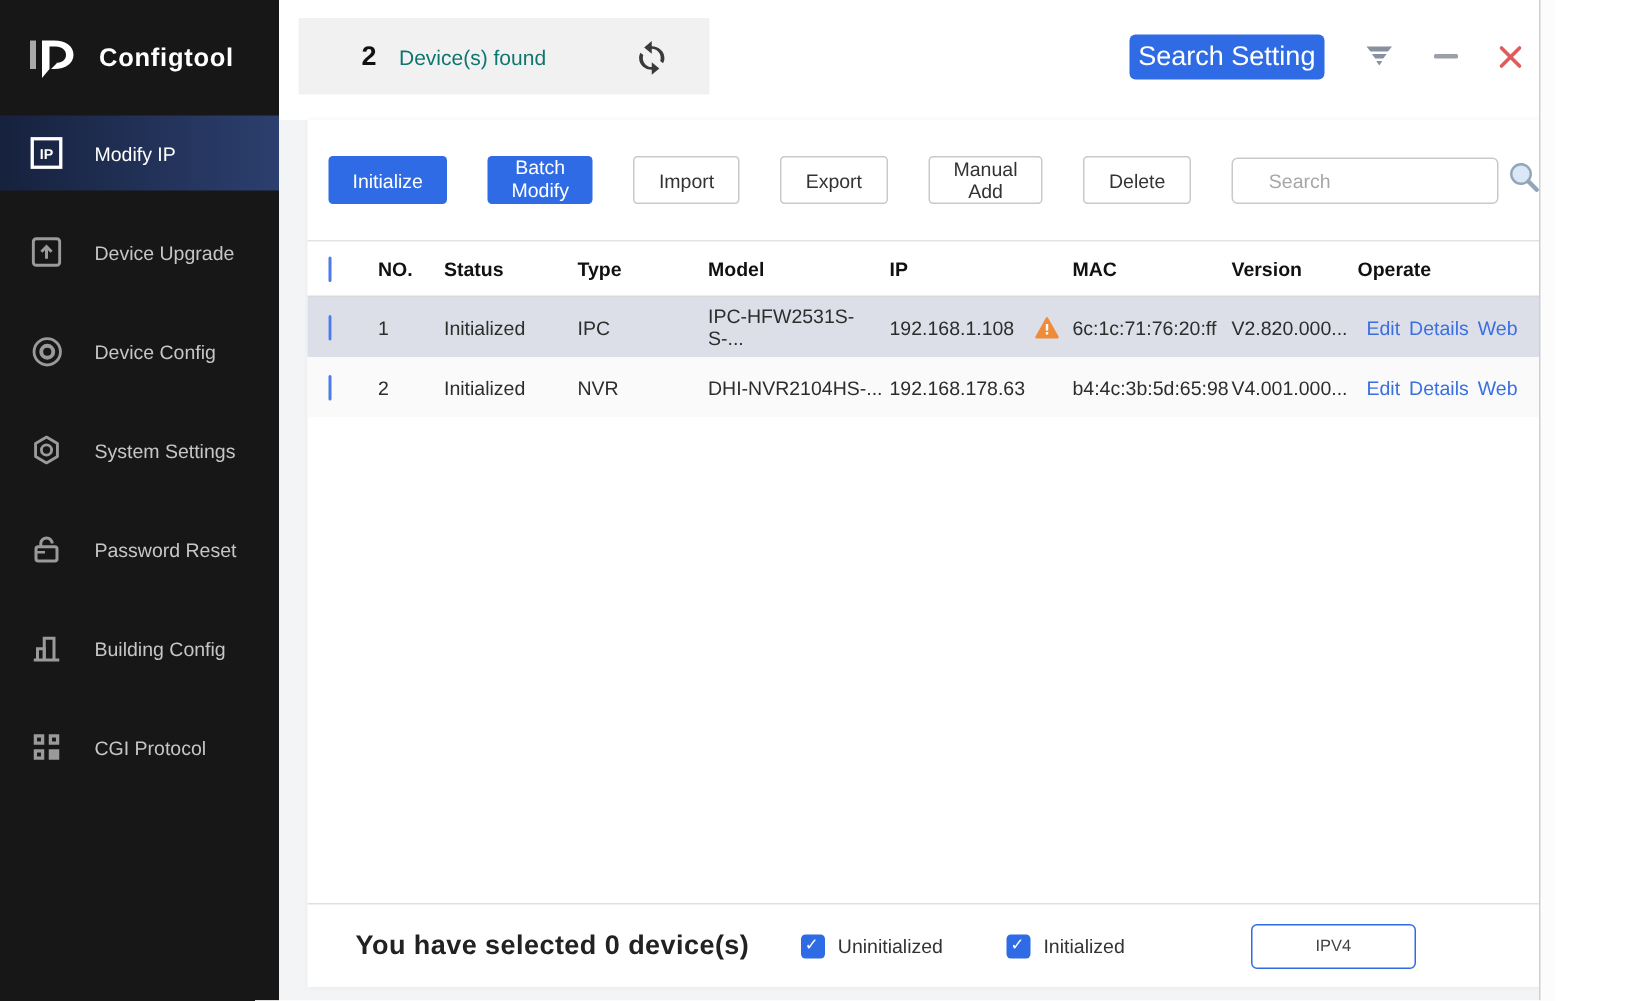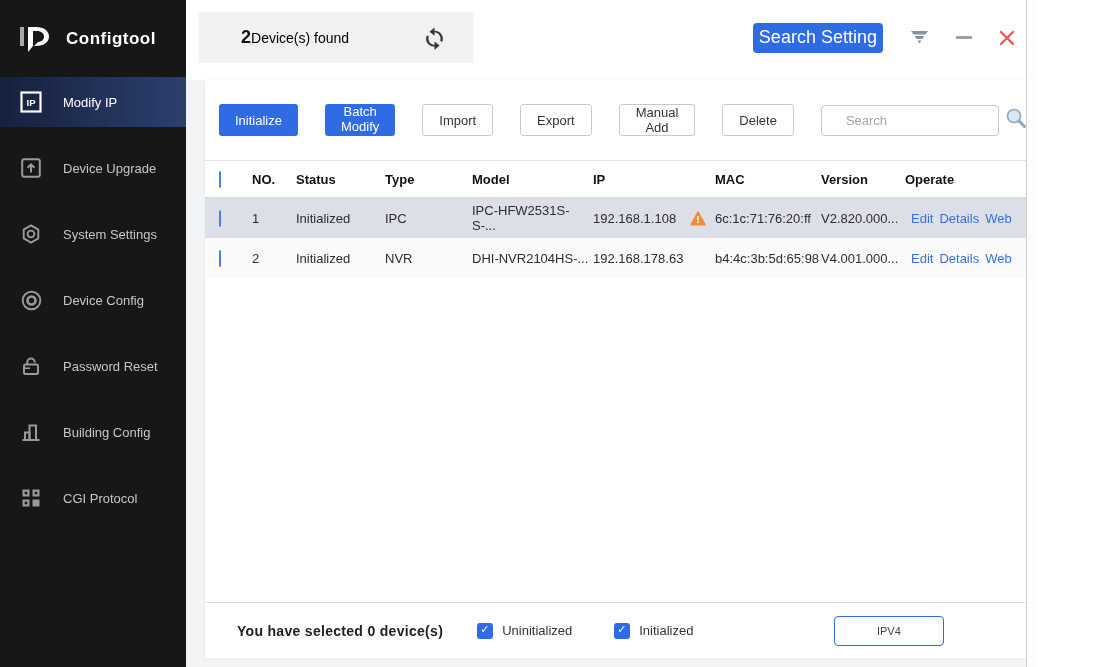--- a/index.html
+++ b/index.html
@@ -12,21 +12,21 @@
   .logo-text { color:#fff; font-size:17px; font-weight:bold; letter-spacing:.5px; }
   .nav-item { height:50px; margin-bottom:16px; display:flex; align-items:center; padding-left:20px; gap:21px; color:#c6c6c6; font-size:13px; cursor:pointer; }
   .nav-item.active { background:linear-gradient(90deg,#16213d 0%,#2c3f6e 100%); color:#fff; }
   .nav-icon { width:22px; height:22px; display:flex; align-items:center; justify-content:center; }
 
   
   .main { flex:1; display:flex; flex-direction:column; padding-right:10px; }
   .topbar { height:80px; background:#fff; display:flex; align-items:center; }
   .count-box { width:274px; height:51px; margin-left:13px; margin-top:-5px; background:#f1f1f1; display:flex; align-items:center; padding:0 25px 0 42px; }
   .count-num { font-size:18px; font-weight:bold; color:#111; }
-  .count-label { font-size:14px; color:#000000; }
+  .count-label { font-size:14px; color:#0f766e; margin-left:15px; }
   .refresh-btn { margin-left:auto; width:27px; height:27px; cursor:pointer; }
   .win-controls { margin-left:auto; display:flex; align-items:center; gap:27px; padding-right:28px; margin-top:-5px; }
   .btn-search-setting { width:130px; height:30px; background:#2f6be4; color:#fff; border:none; border-radius:4px; font-size:18px; cursor:pointer; font-family:inherit; }
   .ctrl-icon { cursor:pointer; display:flex; align-items:center; }
   .min-bar { width:16px; height:3px; background:#9aa0a8; border-radius:1px; }
 
   
   .card { flex:1; background:#fff; margin:0 2px 9px 19px; display:flex; flex-direction:column; box-shadow:0 0 4px rgba(0,0,0,.06); }
   .toolbar { height:80px; display:flex; align-items:center; padding:0 14px; gap:27px; }
   .btn { height:32px; border-radius:3px; font-size:13px; cursor:pointer; font-family:inherit; padding:0 16px; }
@@ -47,21 +47,21 @@
   .cell-mac { display:flex; align-items:center; padding-left:7px; gap:9px; }
   .head-mac { padding-left:32px; }
   .warn-slot { width:16px; height:15px; flex-shrink:0; }
   .warn-hidden { visibility:hidden; }
   .cell-operate { display:flex; gap:6px; padding-left:6px; }
   .oplink { color:#3a6fe0; cursor:pointer; text-decoration:none; font-size:13px; }
   .table-fill { flex:1; }
 
   
   .card-footer { height:56px; border-top:1px solid #e0e0e0; display:flex; align-items:center; }
-  .sel-text { margin-left:32px; font-size:14px; font-weight:bold; color:#222; letter-spacing:.3px; }
+  .sel-text { margin-left:32px; font-size:18px; font-weight:bold; color:#222; letter-spacing:.3px; }
   .chk-group { display:flex; align-items:center; gap:9px; margin-left:34px; font-size:13px; color:#333; }
   .chk-group:nth-of-type(3) { margin-left:42px; }
   .checkbox-on { width:16px; height:16px; background:#2f6be4; border-radius:3px; cursor:pointer; position:relative; }
   .checkbox-on::after { content:"✓"; position:absolute; left:3px; top:0px; color:#fff; font-size:11px; font-weight:bold; }
   .ip-toggle { margin-left:auto; margin-right:97px; display:flex; }
   .ip-btn { width:110px; height:30px; background:#fff; font-size:11px; color:#444; cursor:pointer; font-family:inherit; }
   .ip-btn.on { border:1px solid #2f6be4; border-radius:4px; position:relative; z-index:1; }
   .ip-btn.off { border:1px solid #ddd; border-radius:4px; margin-left:-1px; }
 
   
@@ -94,35 +94,35 @@
         <span class="nav-icon">
           <svg width="20" height="20" viewBox="0 0 20 20">
               <rect x="1.2" y="1.2" width="17.6" height="17.6" rx="2" fill="none" stroke="#9a9a9a" stroke-width="2"></rect>
               <path d="M10 14.5V7.2 M6.6 9.8 10 6.4l3.4 3.4" fill="none" stroke="#9a9a9a" stroke-width="2"></path>
             </svg>
         </span>
         <span class="nav-label">Device Upgrade</span>
       </div>
       <div class="nav-item">
         <span class="nav-icon">
-          <svg width="20" height="20" viewBox="0 0 20 20">
-              <path d="M10 1.4l7.3 4.2v8.8L10 18.6l-7.3-4.2V5.6z" fill="none" stroke="#9a9a9a" stroke-width="1.9" stroke-linejoin="round"></path>
-              <circle cx="10" cy="10" r="3.4" fill="none" stroke="#9a9a9a" stroke-width="1.9"></circle>
-            </svg>
-        </span>
-        <span class="nav-label">System Settings</span>
-      </div>
-      <div class="nav-item">
-        <span class="nav-icon">
           <svg width="21" height="21" viewBox="0 0 21 21">
               <circle cx="10.5" cy="10.5" r="8.8" fill="none" stroke="#9a9a9a" stroke-width="1.9"></circle>
               <circle cx="10.5" cy="10.5" r="4" fill="none" stroke="#9a9a9a" stroke-width="2.6"></circle>
             </svg>
         </span>
         <span class="nav-label">Device Config</span>
+      </div>
+      <div class="nav-item">
+        <span class="nav-icon">
+          <svg width="20" height="20" viewBox="0 0 20 20">
+              <path d="M10 1.4l7.3 4.2v8.8L10 18.6l-7.3-4.2V5.6z" fill="none" stroke="#9a9a9a" stroke-width="1.9" stroke-linejoin="round"></path>
+              <circle cx="10" cy="10" r="3.4" fill="none" stroke="#9a9a9a" stroke-width="1.9"></circle>
+            </svg>
+        </span>
+        <span class="nav-label">System Settings</span>
       </div>
       <div class="nav-item">
         <span class="nav-icon">
           <svg width="20" height="20" viewBox="0 0 20 20">
               <rect x="3" y="8.5" width="14" height="9.5" rx="1.5" fill="none" stroke="#9a9a9a" stroke-width="2"></rect>
               <path d="M6.2 8.5V6.4a3.8 3.8 0 0 1 7.6 0" fill="none" stroke="#9a9a9a" stroke-width="2"></path>
               <line x1="3" y1="12.2" x2="9" y2="12.2" stroke="#9a9a9a" stroke-width="1.6"></line>
             </svg>
         </span>
         <span class="nav-label">Password Reset</span>

